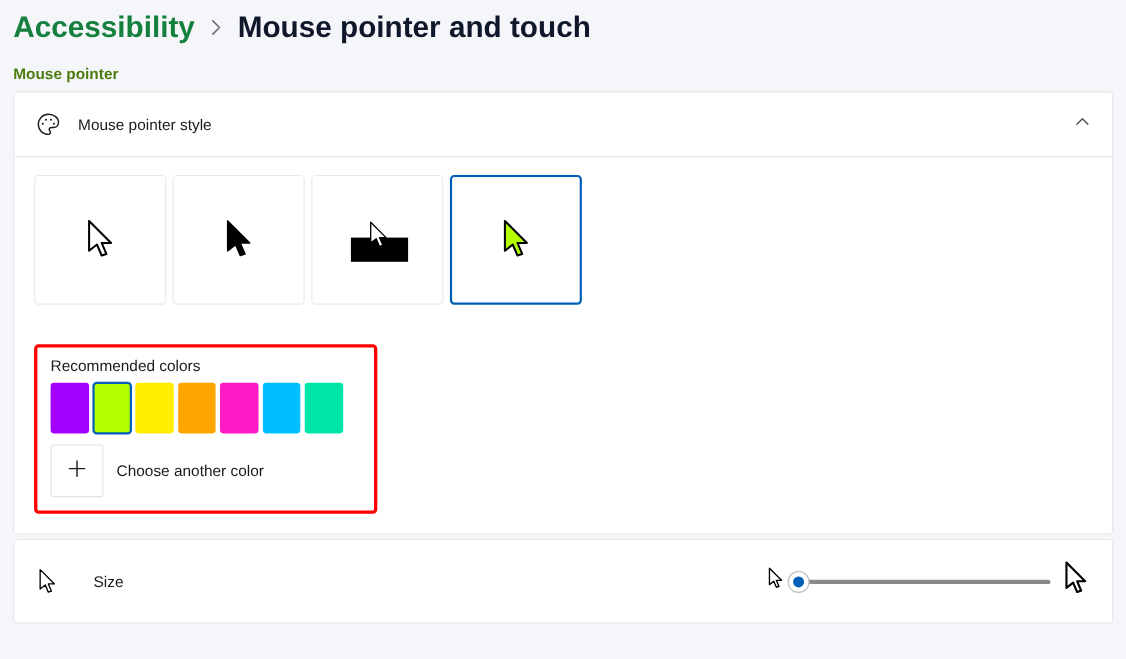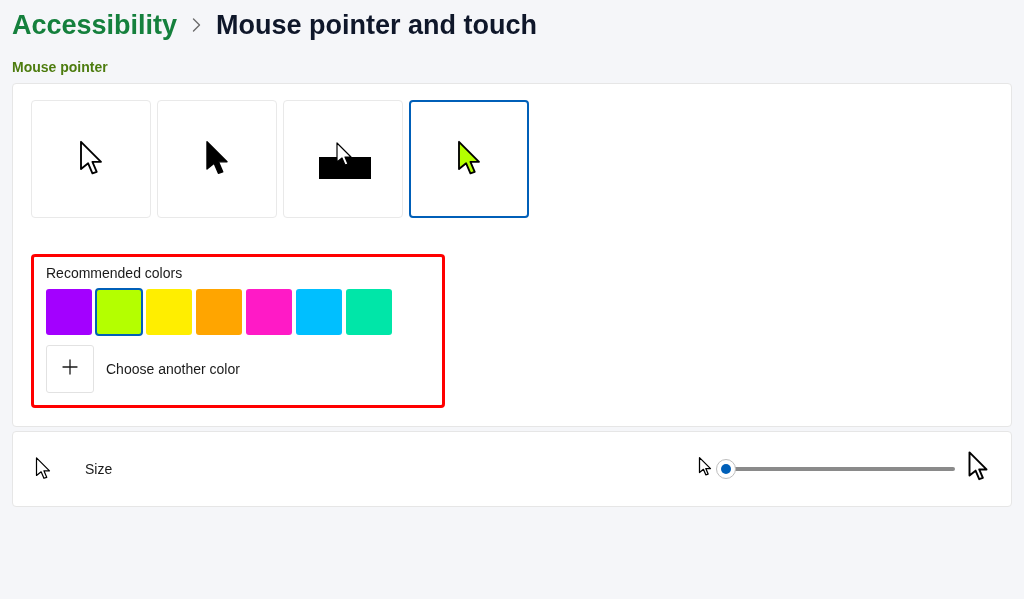--- a/index.html
+++ b/index.html
@@ -90,21 +90,21 @@
     .style-option.selected {
       border: 2px solid #005fb8;
     }
 
     
     .colors-panel {
       margin: 12px 18px 18px 18px;
       border: 3px solid #ff0000;
       border-radius: 4px;
       padding: 8px 28px 12px 12px;
-      width: 414px;
+      width: 312px;
       box-sizing: border-box;
     }
     .colors-panel-title {
       font-size: 14px;
       margin-bottom: 8px;
     }
     .swatches {
       display: flex;
       gap: 4px;
     }
@@ -218,20 +218,37 @@
     <svg width="11" height="16" viewBox="0 0 10 16" fill="none">
       <path d="M2 2 L8 8 L2 14" stroke="#6b6b6b" stroke-width="1.4" fill="none" stroke-linecap="round" stroke-linejoin="round"></path>
     </svg>
   </span>
   <span class="current">Mouse pointer and touch</span>
 </div>
 
 <div class="section-label">Mouse pointer</div>
 
 <div class="card">
+  <div class="card-header">
+    <span class="icon-slot">
+      <svg width="22" height="22" viewBox="0 0 24 24" fill="none" stroke="#1a1a1a" stroke-width="1.4">
+        <path d="M12 2C6.48 2 2 6.48 2 12c0 5.52 4.48 10 10 10 1.1 0 2-.9 2-2 0-.55-.22-1.05-.58-1.41-.36-.36-.58-.86-.58-1.41 0-1.1.9-2 2-2h2.36C19.93 15.18 22 12.84 22 10c0-4.42-4.48-8-10-8z"></path>
+        <circle cx="6.5" cy="11.5" r="1" fill="#1a1a1a" stroke="none"></circle>
+        <circle cx="9.5" cy="7.5" r="1" fill="#1a1a1a" stroke="none"></circle>
+        <circle cx="14.5" cy="7.5" r="1" fill="#1a1a1a" stroke="none"></circle>
+        <circle cx="17.5" cy="11.5" r="1" fill="#1a1a1a" stroke="none"></circle>
+      </svg>
+    </span>
+    <span class="title">Mouse pointer style</span>
+    <span class="chevron">
+      <svg width="14" height="14" viewBox="0 0 14 14">
+        <path d="M2 9 L7 4 L12 9" stroke="#4b4b4b" stroke-width="1.2" fill="none" stroke-linecap="round" stroke-linejoin="round"></path>
+      </svg>
+    </span>
+  </div>
 
   <div class="style-row">
 
     <div class="style-option">
       <svg width="30" height="40" viewBox="0 0 20 28">
         <path d="M3 2 L3 21 L8 17 L11 24 L14 23 L11 16 L17 16 Z" fill="#ffffff" stroke="#000000" stroke-width="1.3" stroke-linejoin="round"></path>
       </svg>
     </div>
 
     <div class="style-option">

